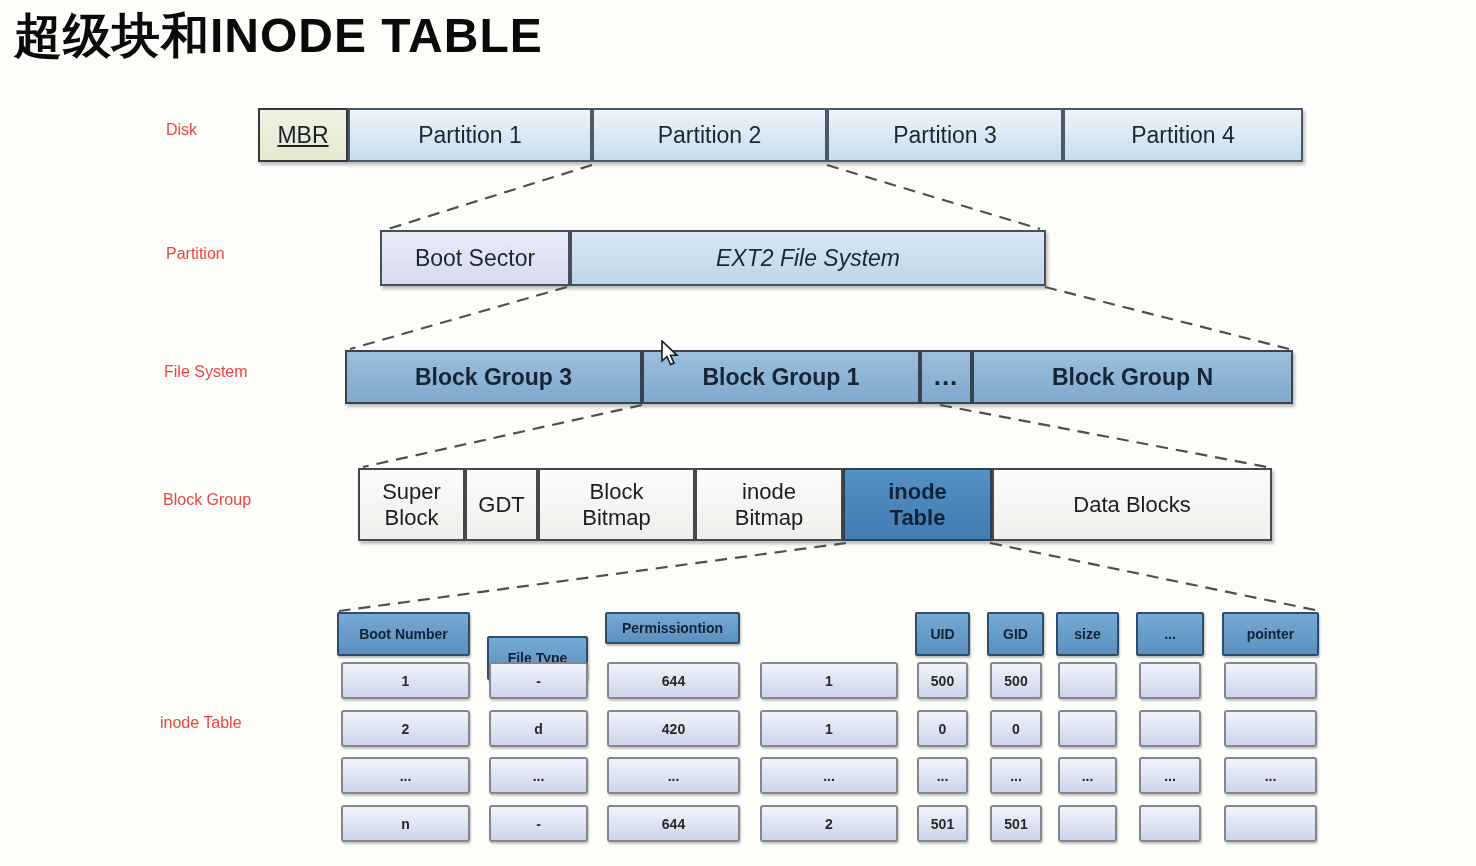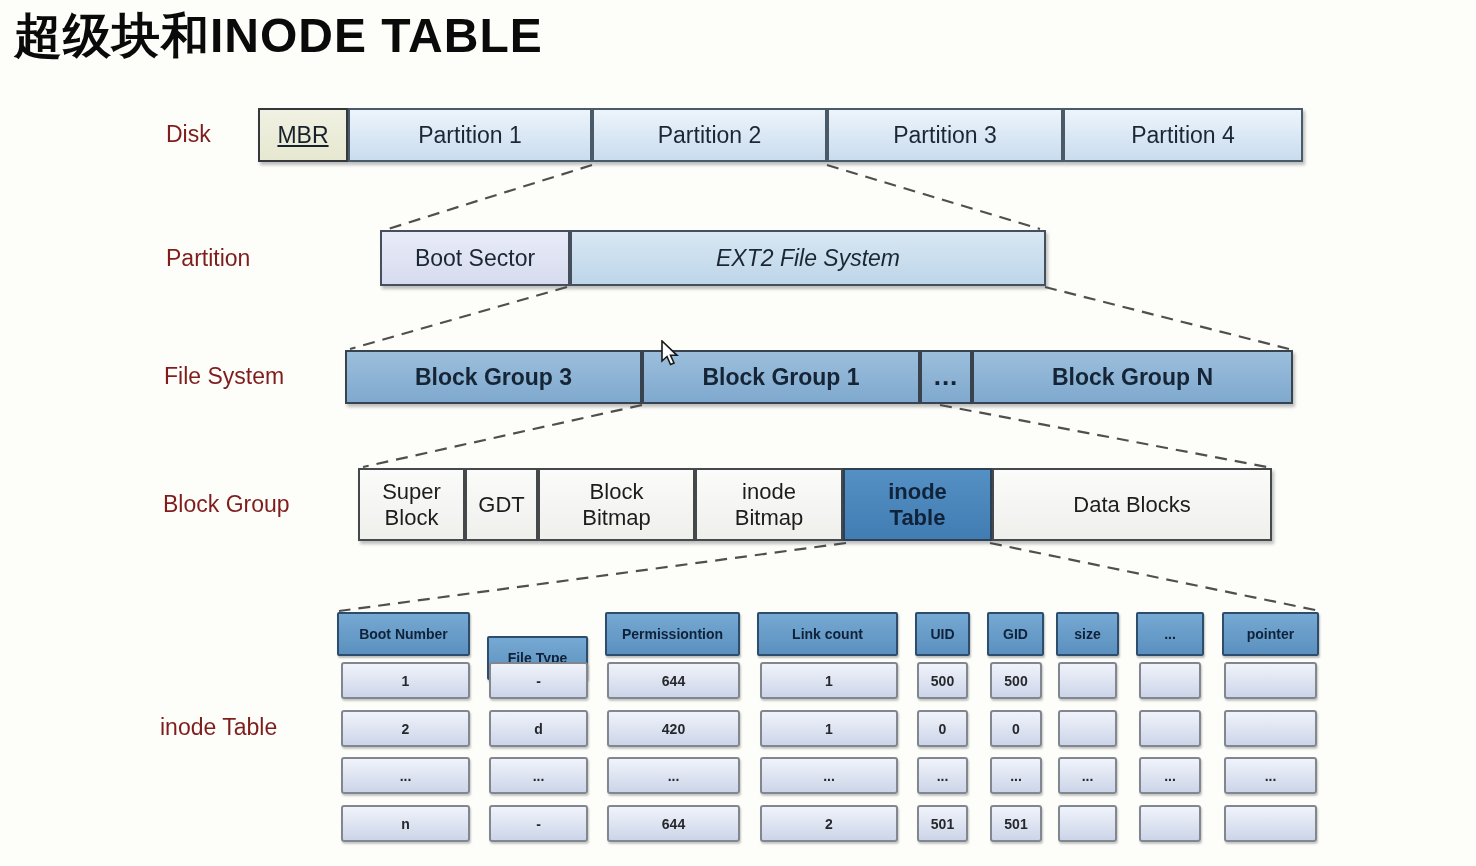--- a/index.html
+++ b/index.html
@@ -8,21 +8,21 @@
     position:relative; width:1476px; height:866px;
     background:#fdfdf9; overflow:hidden;
     font-family:"Liberation Sans", sans-serif;
   }
   .page-title {
     position:absolute; left:14px; top:4px;
     font-size:48px; font-weight:900; color:#0a0a0a;
     letter-spacing:1px; white-space:nowrap;
   }
   .lvl-label {
-    position:absolute; font-size:23px; color:#7f1d1d; white-space:nowrap;
+    position:absolute; font-size:16px; color:#ef4444; white-space:nowrap;
   }
   .seg {
     position:absolute; display:flex; align-items:center; justify-content:center;
     text-align:center; line-height:1.15; white-space:pre-line;
   }
   
   .seg.mbr {
     background:linear-gradient(180deg,#f0f1e2 0%, #e6e8d0 100%);
     border:2px solid #35393d; box-shadow:2px 3px 3px rgba(70,75,80,.35);
     font-size:23px; color:#17212b;
@@ -120,22 +120,21 @@
 
   <div class="seg bgwhite" style="left:358px; top:468px; width:107px; height:73px; padding:0 8px;">Super Block</div>
   <div class="seg bgwhite" style="left:465px; top:468px; width:73px;  height:73px;">GDT</div>
   <div class="seg bgwhite" style="left:538px; top:468px; width:157px; height:73px; padding:0 26px;">Block Bitmap</div>
   <div class="seg bgwhite" style="left:695px; top:468px; width:148px; height:73px; padding:0 22px;">inode Bitmap</div>
   <div class="seg itable" style="left:843px; top:468px; width:149px; height:73px; padding:0 28px;">inode Table</div>
   <div class="seg bgwhite" style="left:992px; top:468px; width:280px; height:73px;">Data Blocks</div>
 
   <div class="hcell" style="left:337px;  top:612px; width:133px; height:44px;">Boot Number</div>
   <div class="hcell" style="left:487px;  top:612px; width:101px; height:44px;margin-top:24px;">File Type</div>
-  <div class="hcell" style="left:605px;  top:612px; width:135px; height:44px;">Permissiontion</div>
-  <div class="hcell" style="left:757px;  top:612px; width:141px; height:44px;">Link count</div>
+  <div class="hcell" style="left:605px;  top:612px; width:135px; height:32px;">Permissiontion</div>
   <div class="hcell" style="left:915px;  top:612px; width:55px;  height:44px;">UID</div>
   <div class="hcell" style="left:987px;  top:612px; width:57px;  height:44px;">GID</div>
   <div class="hcell" style="left:1056px; top:612px; width:63px;  height:44px;">size</div>
   <div class="hcell" style="left:1136px; top:612px; width:68px;  height:44px;">...</div>
   <div class="hcell" style="left:1222px; top:612px; width:97px;  height:44px;">pointer</div>
 
   <div class="dcell" style="left:341px;  top:662px; width:129px; height:37px;">1</div>
   <div class="dcell" style="left:489px;  top:662px; width:99px;  height:37px;">-</div>
   <div class="dcell" style="left:607px;  top:662px; width:133px; height:37px;">644</div>
   <div class="dcell" style="left:760px;  top:662px; width:138px; height:37px;">1</div>

